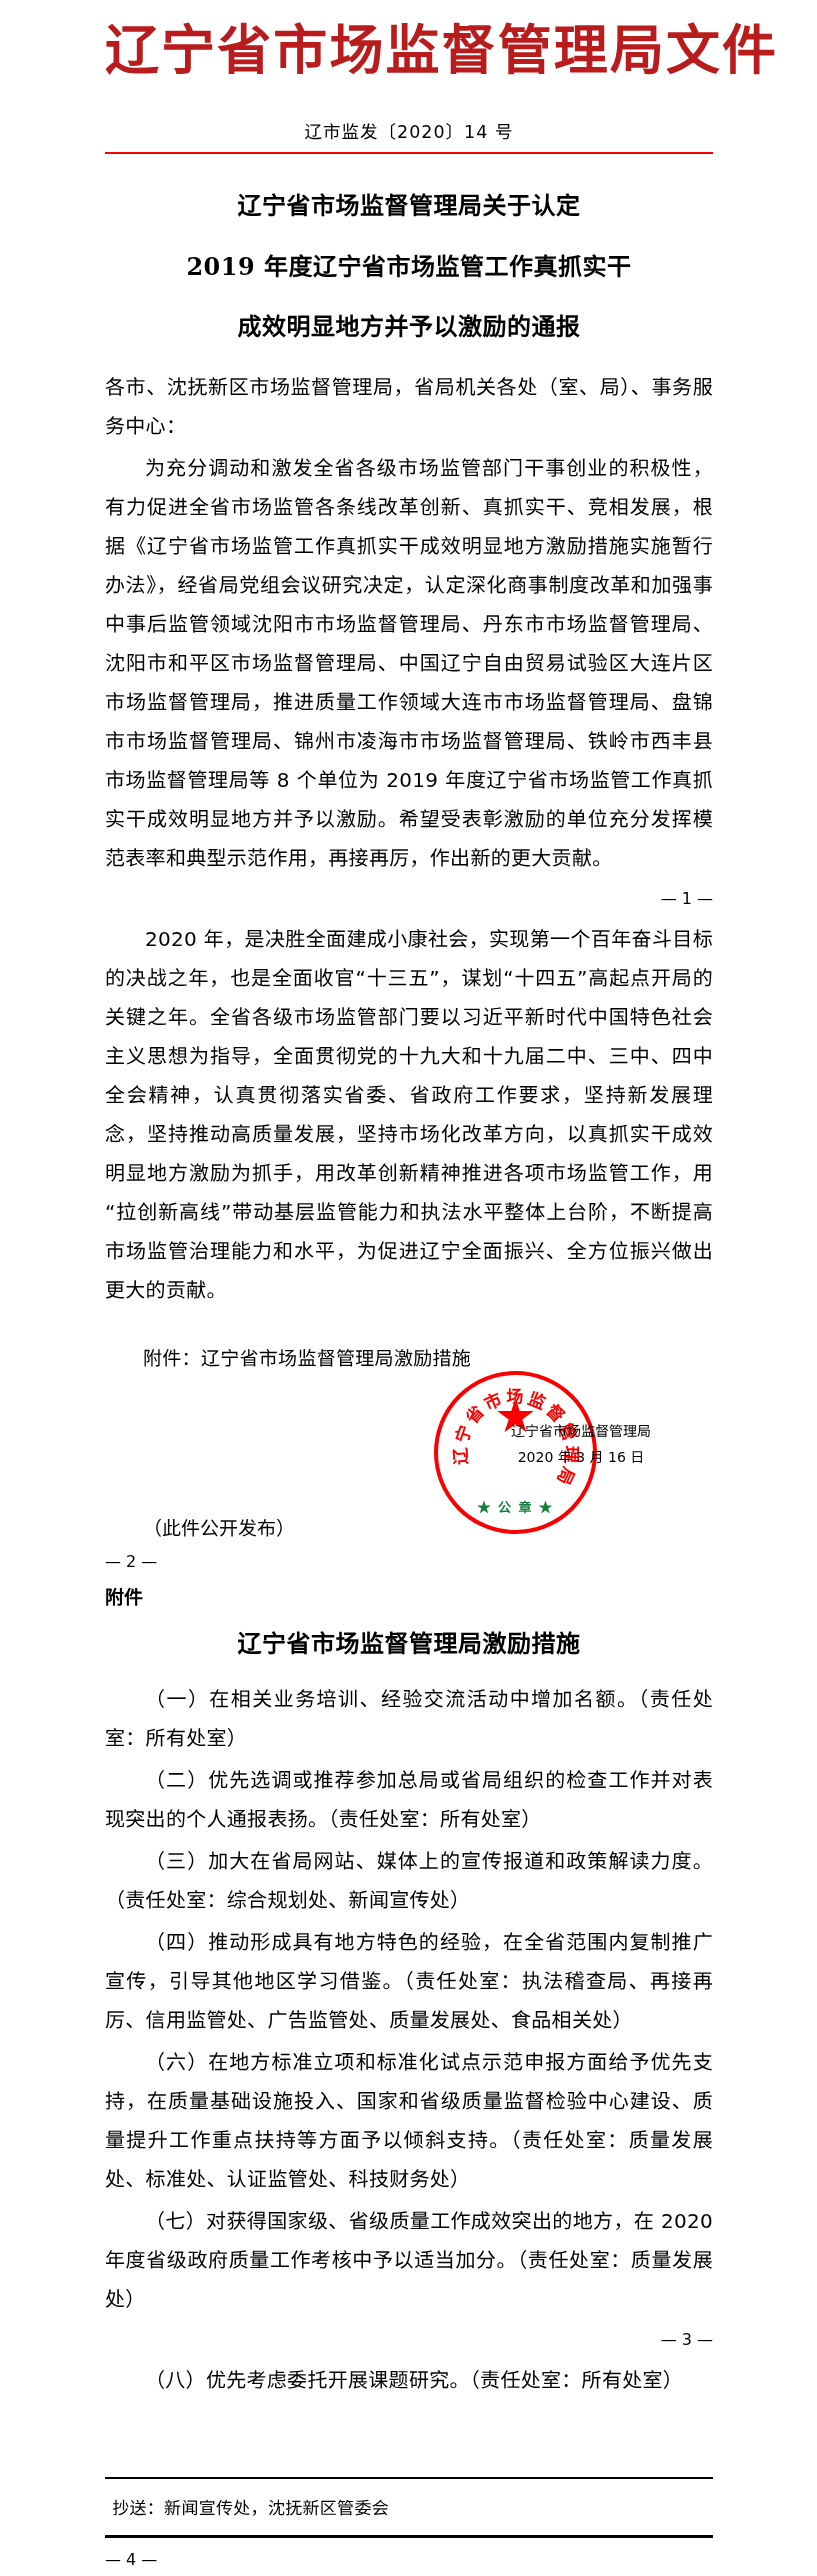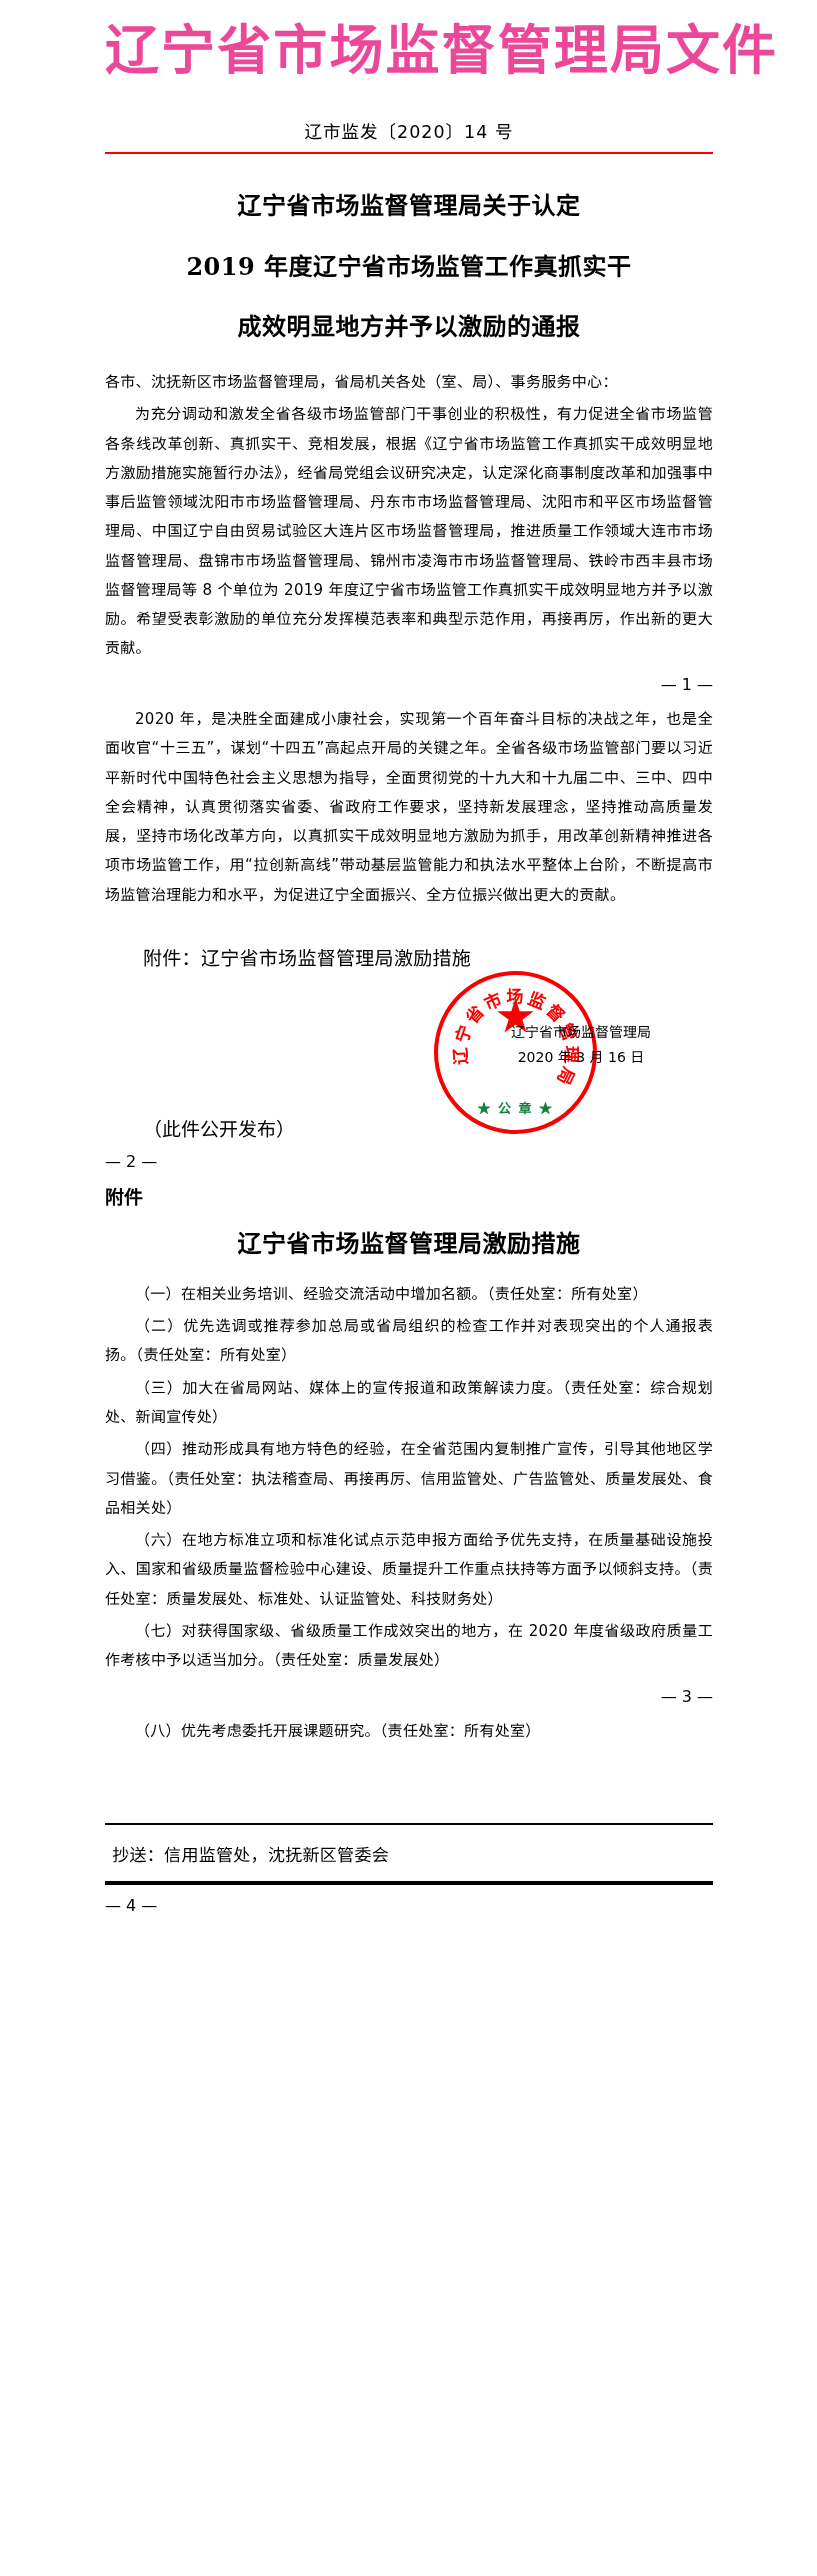--- a/index.html
+++ b/index.html
@@ -25,21 +25,21 @@
     margin: 0 auto;
     position: relative;
   }
 
   
   .masthead {
     text-align: center;
     padding-top: 18.5px;
   }
   .masthead-title {
-    color: #ec4899;
+    color: #b91c1c;
     font-family: "DejaVu Serif", "Liberation Serif", serif;
     font-weight: bold;
     font-size: 54px;
     line-height: 1.15;
     letter-spacing: 2.1px;
     white-space: nowrap;
   }
 
   .docnum {
     text-align: center;
@@ -64,21 +64,21 @@
     line-height: 1.55;
     letter-spacing: 0.5px;
     margin-top: 33px;
   }
   .doc-title div { white-space: nowrap; margin-top: 23px; }
 
   
   .body-block { margin-top: 23px; }
   p.para {
     font-family: "DejaVu Sans", "Liberation Sans", sans-serif;
-    font-size: 15px;
+    font-size: 20px;
     line-height: 1.95;
     letter-spacing: 0.3px;
     margin: 0 0 3.1px 0;
     text-align: justify;
     text-justify: inter-ideograph;
   }
   p.indent { text-indent: 2em; }
   p.noindent { text-indent: 0; }
 
   
@@ -282,21 +282,21 @@
       <p class="para indent">（七）对获得国家级、省级质量工作成效突出的地方，在 2020 年度省级政府质量工作考核中予以适当加分。（责任处室：质量发展处）</p>
 
       <div class="pagenum right">— 3 —</div>
 
       <p class="para indent">（八）优先考虑委托开展课题研究。（责任处室：所有处室）</p>
     </div>
 
     <div class="footer">
       <div class="frule"></div>
       <div class="frow single">
-        <span>抄送：信用监管处，沈抚新区管委会</span>
+        <span>抄送：新闻宣传处，沈抚新区管委会</span>
       </div>
       <div class="frule thin"></div>
       <div class="frule"></div>
 
       <div class="pagenum left">— 4 —</div>
     </div>
 
   </div>
 </div>
 

